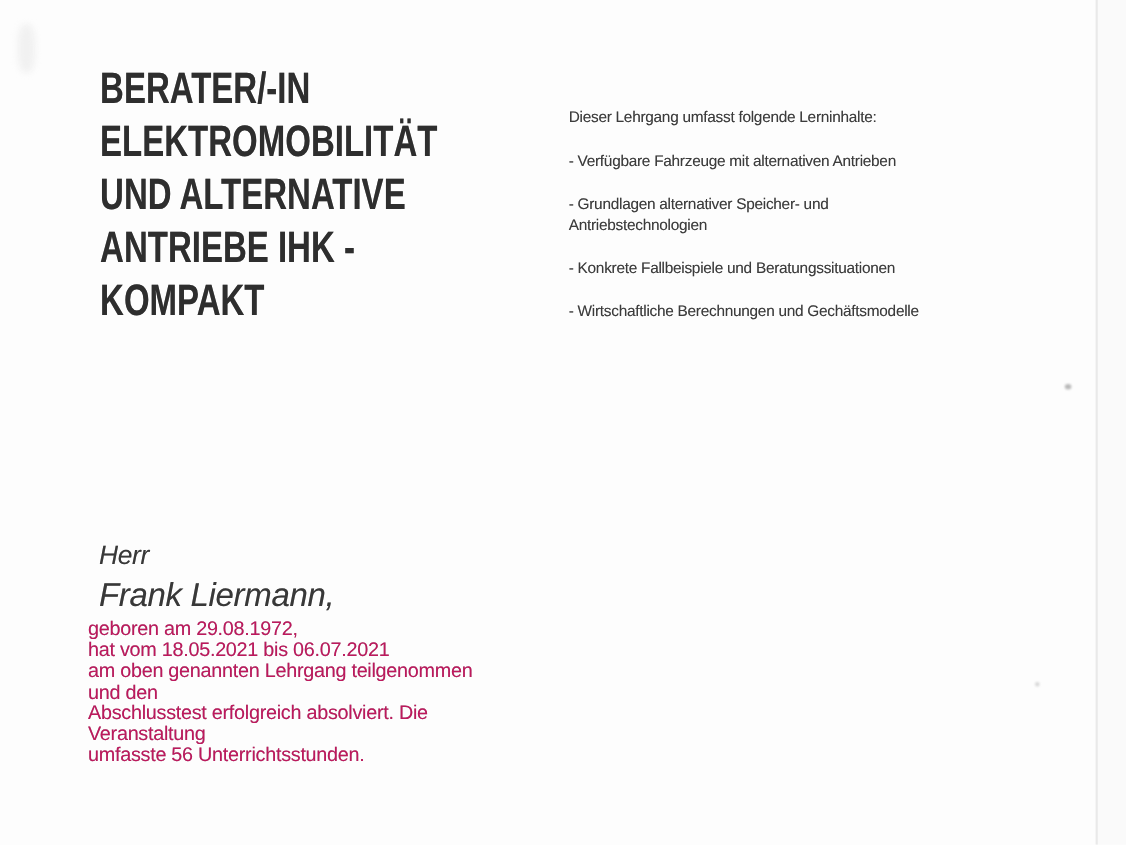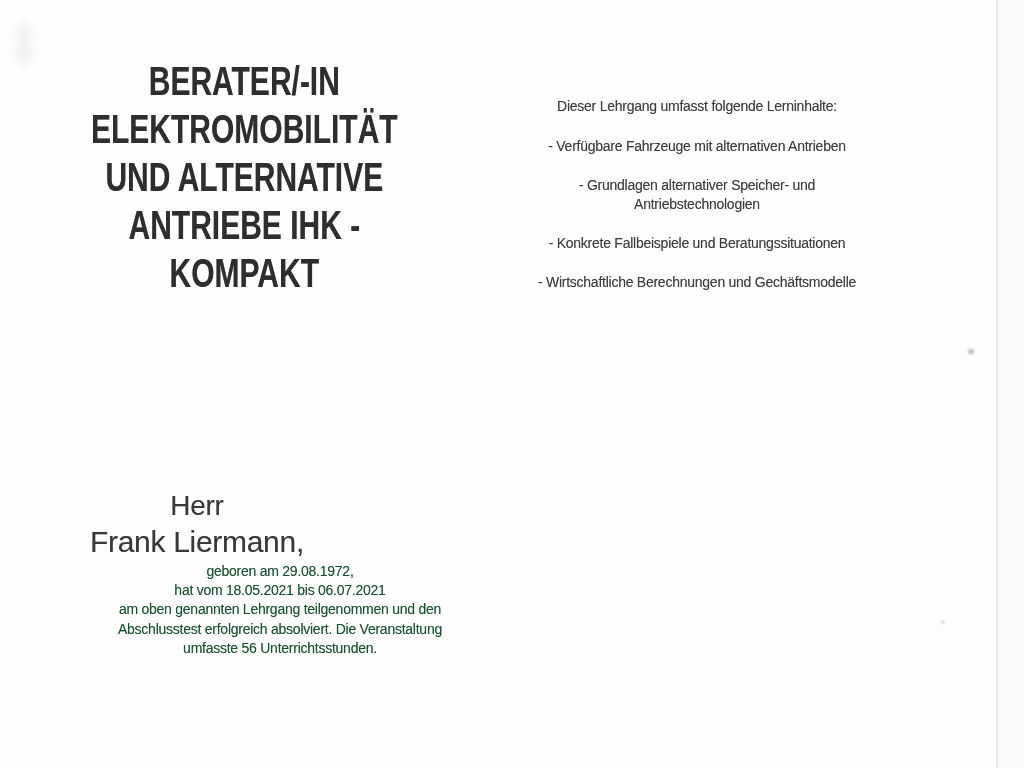--- a/index.html
+++ b/index.html
@@ -10,21 +10,20 @@
     width: 1024px;
     height: 768px;
     position: relative;
     overflow: hidden;
     background: #fdfdfd;
     font-family: "Liberation Sans", sans-serif;
   }
   .page {
     position: absolute;
     inset: 0;
-    text-align: center;
   }
   
   .cert-title {
     position: absolute;
     left: 91px;
     top: 57px;
     margin: 0;
     font-size: 40px;
     line-height: 48px;
     font-weight: 700;
@@ -61,36 +60,38 @@
   }
   
   .recipient {
     position: absolute;
     left: 90px;
     top: 489px;
     color: #383838;
     text-shadow: 0 0 0.5px rgba(90,90,90,0.5);
   }
   .recipient-salutation {
-    font-size: 28px;
+    font-size: 24px;
     line-height: 33px;
     letter-spacing: -0.3px;
+    font-style: italic;
   }
   .recipient-name {
     font-size: 30px;
     line-height: 39px;
     letter-spacing: -0.3px;
+    font-style: italic;
   }
   .recipient-details {
     position: absolute;
-    left: 90px;
+    left: 80px;
     top: 562px;
     width: 380px;
-    color: #14532d;
-    font-size: 14px;
+    color: #be185d;
+    font-size: 18px;
     line-height: 19.2px;
     letter-spacing: -0.25px;
     white-space: pre-line;
     text-shadow: 0 0 0.5px rgba(90,90,90,0.5);
   }
   
   .scan-edge-strip {
     position: absolute;
     left: 998px;
     top: 0;

